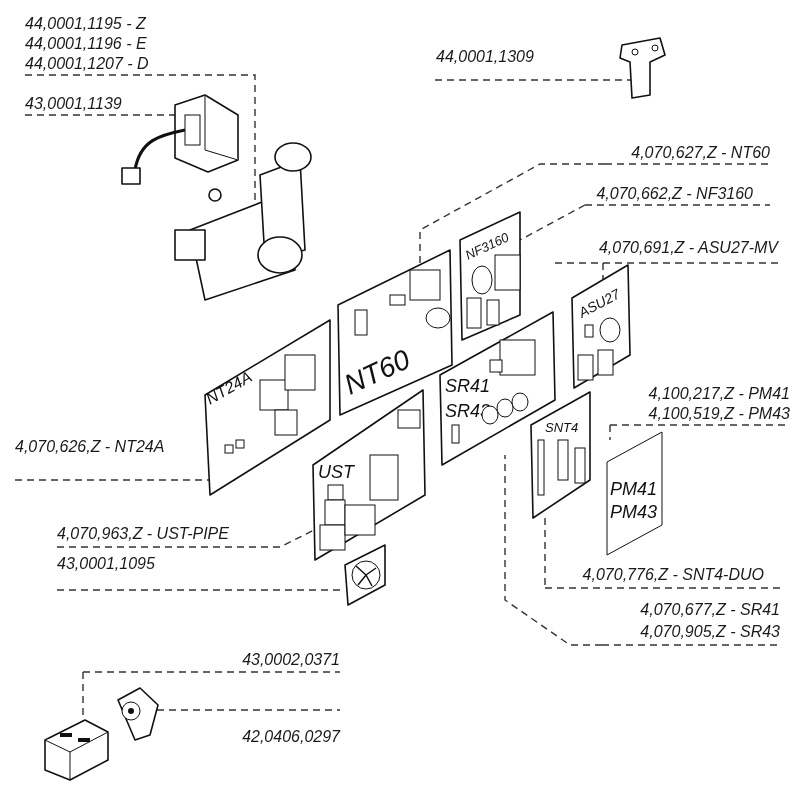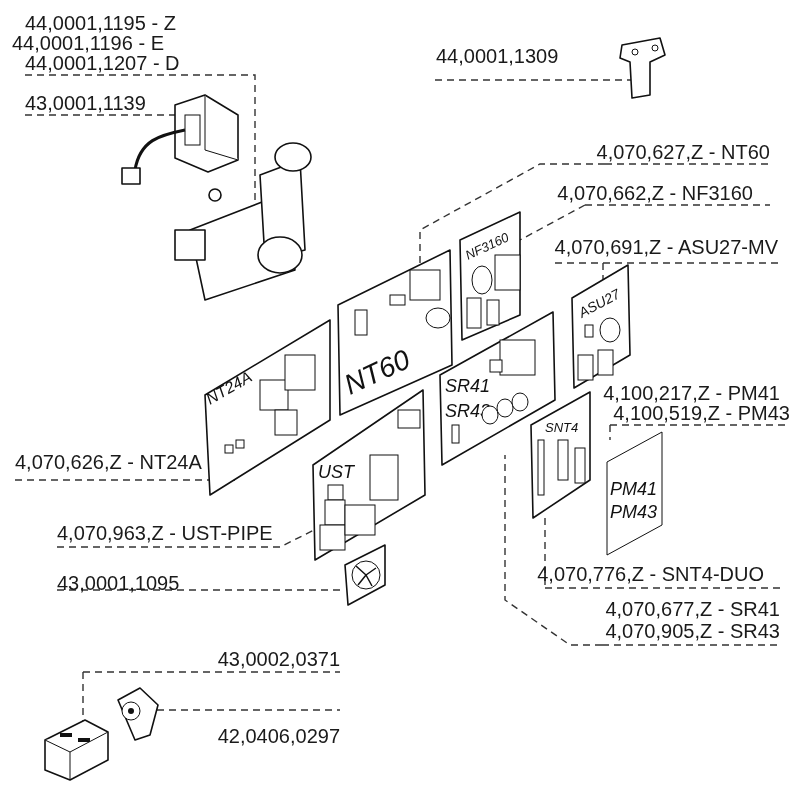--- a/index.html
+++ b/index.html
@@ -1,19 +1,19 @@
 <!DOCTYPE html>
 <html><head>
 <meta charset="utf-8">
 <style>
   html, body { margin:0; padding:0; background:#ffffff; }
   body { width:800px; height:800px; position:relative; overflow:hidden;
          font-family:"Liberation Sans", sans-serif; color:#1a1a1a; }
   svg#diagram { position:absolute; left:0; top:0; }
-  .lbl { position:absolute; font-size:20px; line-height:19px; white-space:nowrap; color:#1a1a1a; }
+  .lbl { position:absolute; font-size:16px; line-height:19px; white-space:nowrap; color:#1a1a1a;font-style:italic; }
   .r { text-align:right; }
   .lead { stroke:#333; stroke-width:1.4; stroke-dasharray:7 5; fill:none; }
   .ink { stroke:#111; stroke-width:1.6; fill:#fff; stroke-linejoin:round; }
   .thin { stroke:#111; stroke-width:1; fill:#fff; }
   .boardtxt { font-family:"Liberation Sans", sans-serif; fill:#111; font-style:italic; }
 </style>
 </head>
 <body>
 
 <svg id="diagram" width="800" height="800" viewBox="0 0 800 800">
@@ -150,33 +150,33 @@
   </g>
 
   <g>
     <path class="ink" d="M118,700 L140,688 L158,705 L150,735 L135,740 Z"></path>
     <circle class="thin" cx="131" cy="711" r="9"></circle>
     <circle cx="131" cy="711" r="3" fill="#111"></circle>
   </g>
 </svg>
 
 <div class="lbl" style="left:25px;top:14px">44,0001,1195 - Z</div>
-<div class="lbl" style="left:12px;top:34px">44,0001,1196 - E</div>
+<div class="lbl" style="left:25px;top:34px">44,0001,1196 - E</div>
 <div class="lbl" style="left:25px;top:54px">44,0001,1207 - D</div>
 <div class="lbl" style="left:25px;top:94px">43,0001,1139</div>
 <div class="lbl" style="left:436px;top:47px">44,0001,1309</div>
 
 <div class="lbl r" style="right:30px;top:143px">4,070,627,Z - NT60</div>
 <div class="lbl r" style="right:47px;top:184px">4,070,662,Z - NF3160</div>
 <div class="lbl r" style="right:22px;top:238px">4,070,691,Z - ASU27-MV</div>
-<div class="lbl r" style="right:20px;top:384px">4,100,217,Z - PM41</div>
+<div class="lbl r" style="right:10px;top:384px">4,100,217,Z - PM41</div>
 <div class="lbl r" style="right:10px;top:404px">4,100,519,Z - PM43</div>
 
-<div class="lbl" style="left:15px;top:453px">4,070,626,Z - NT24A</div>
+<div class="lbl" style="left:15px;top:437px">4,070,626,Z - NT24A</div>
 <div class="lbl" style="left:57px;top:524px">4,070,963,Z - UST-PIPE</div>
-<div class="lbl" style="left:57px;top:574px">43,0001,1095</div>
+<div class="lbl" style="left:57px;top:554px">43,0001,1095</div>
 
 <div class="lbl r" style="right:36px;top:565px">4,070,776,Z - SNT4-DUO</div>
 <div class="lbl r" style="right:20px;top:600px">4,070,677,Z - SR41</div>
 <div class="lbl r" style="right:20px;top:622px">4,070,905,Z - SR43</div>
 
 <div class="lbl r" style="right:460px;top:650px">43,0002,0371</div>
 <div class="lbl r" style="right:460px;top:727px">42,0406,0297</div>
 
 </body></html>

